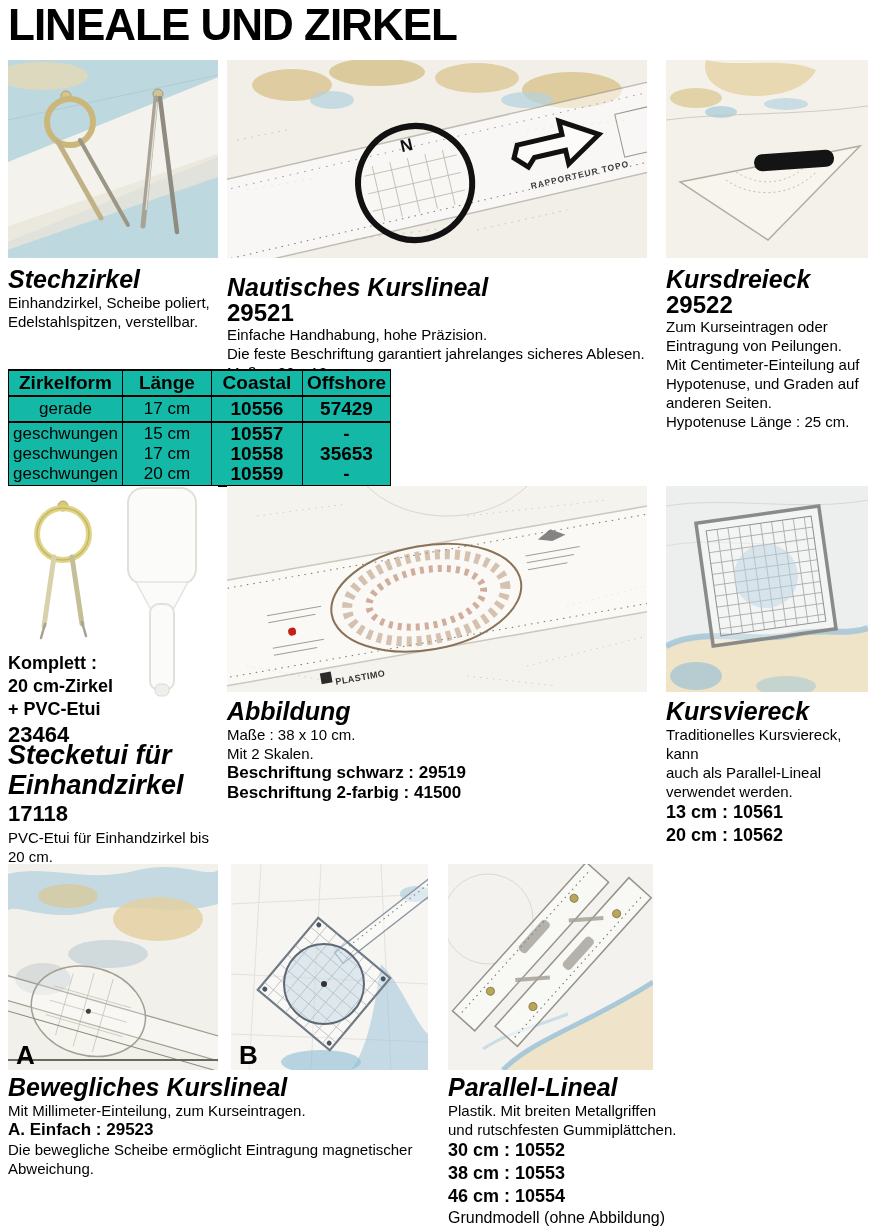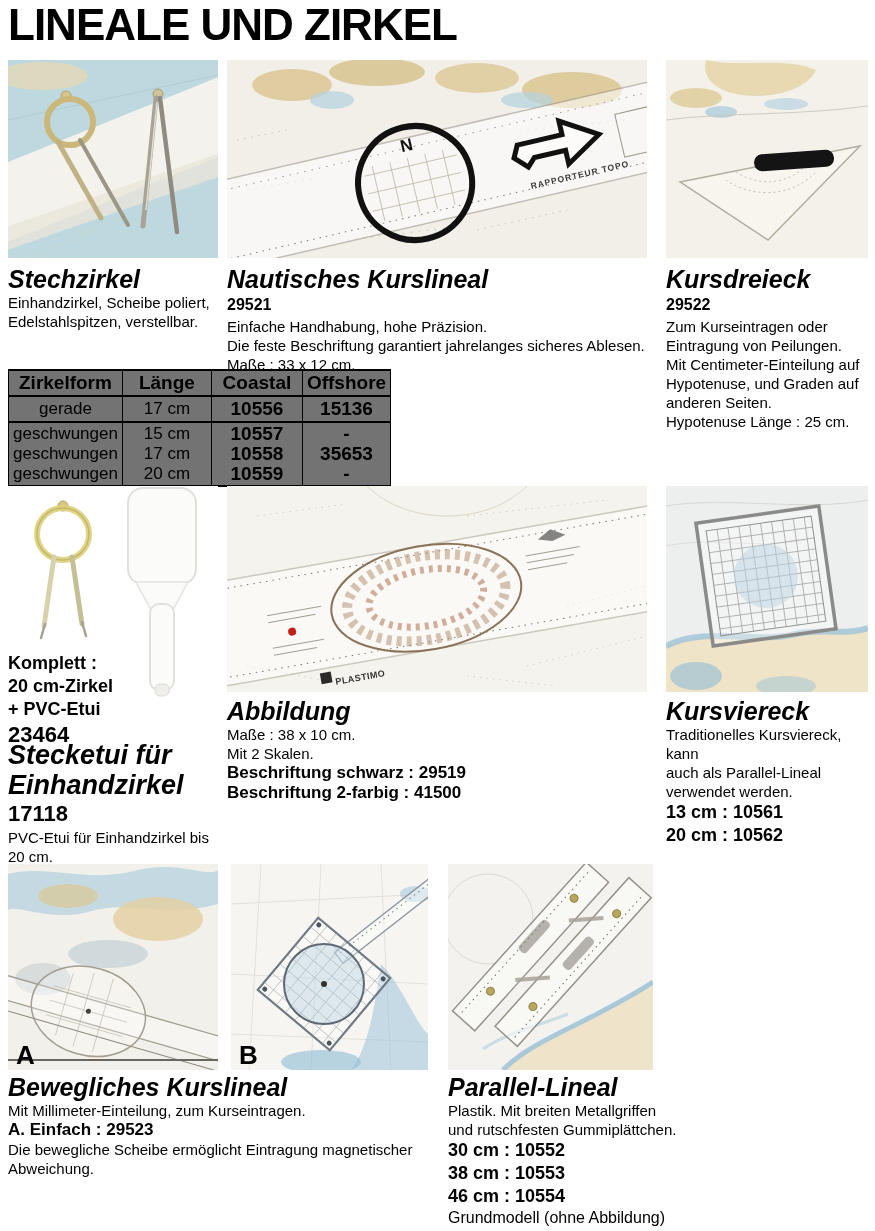--- a/index.html
+++ b/index.html
@@ -8,28 +8,28 @@
     font-family:"Liberation Sans",sans-serif;color:#000;overflow:hidden;
     -webkit-font-smoothing:antialiased;
   }
   .abs{position:absolute;}
   .page-title{
     left:8px;top:0px;font-size:44px;font-weight:bold;letter-spacing:-1px;
     font-family:"Liberation Sans",sans-serif;
   }
   .prod-title{font-size:25px;font-weight:bold;font-style:italic;line-height:27px;margin:0;}
   .prod-title.big{font-size:27px;line-height:30px;}
-  .code{font-size:16px;font-weight:bold;line-height:24px;}
+  .code{font-size:24px;font-weight:bold;line-height:24px;}
   .code.big{font-size:22px;line-height:28px;}
   .body-line{font-size:15px;line-height:19px;}
   .bold-line{font-size:18px;font-weight:bold;line-height:23px;}
   .bold-line.sm{font-size:17px;line-height:20px;}
   .photo{position:absolute;overflow:hidden;}
   .photo svg{display:block;}
-  table.ztab{border-collapse:collapse;background:#737373;}
+  table.ztab{border-collapse:collapse;background:#14b8a6;}
   table.ztab th,table.ztab td{
     border-style:solid;border-color:#000;border-width:2.5px 1.5px;
     padding:1px 4px;text-align:center;vertical-align:middle;
   }
   table.ztab th{font-size:19px;font-weight:bold;}
   td.formcell,td.lencell{font-size:17px;font-weight:normal;}
   td.numcell{font-size:19px;font-weight:bold;}
   .cellline{line-height:20px;}
   .mix-code{font-size:19px;font-weight:bold;}
 </style>
@@ -114,21 +114,21 @@
   </g>
 </svg>
 </div>
 
 <div class="abs" style="left:8px;top:266px;">
   <div class="prod-title">Stechzirkel</div>
   <div class="body-line">Einhandzirkel, Scheibe poliert,</div>
   <div class="body-line">Edelstahlspitzen, verstellbar.</div>
 </div>
 
-<div class="abs" style="left:227px;top:266px;">
+<div class="abs" style="left:227px;top:274px;">
   <div class="prod-title">Nautisches Kurslineal</div>
   <div class="code">29521</div>
   <div class="body-line">Einfache Handhabung, hohe Präzision.</div>
   <div class="body-line">Die feste Beschriftung garantiert jahrelanges sicheres Ablesen.</div>
   <div class="body-line">Maße : 33 x 12 cm.</div>
 </div>
 
 <div class="abs" style="left:666px;top:266px;width:205px;">
   <div class="prod-title">Kursdreieck</div>
   <div class="code">29522</div>
@@ -145,21 +145,21 @@
       <tr>
     <th style="width:92px;">Zirkelform</th>
     <th style="width:80px;">Länge</th>
     <th style="width:82px;">Coastal</th>
     <th style="width:72px;margin-top:25px;">Offshore</th>
   </tr>
   <tr>
     <td class="formcell">gerade</td>
     <td class="lencell">17 cm</td>
     <td class="numcell">10556</td>
-    <td class="numcell">15136</td>
+    <td class="numcell">57429</td>
   </tr>
   <tr>
     <td class="formcell">
       <div class="cellline">geschwungen</div>
       <div class="cellline">geschwungen</div>
       <div class="cellline">geschwungen</div>
     </td>
     <td class="lencell">
       <div class="cellline">15 cm</div>
       <div class="cellline">17 cm</div>

